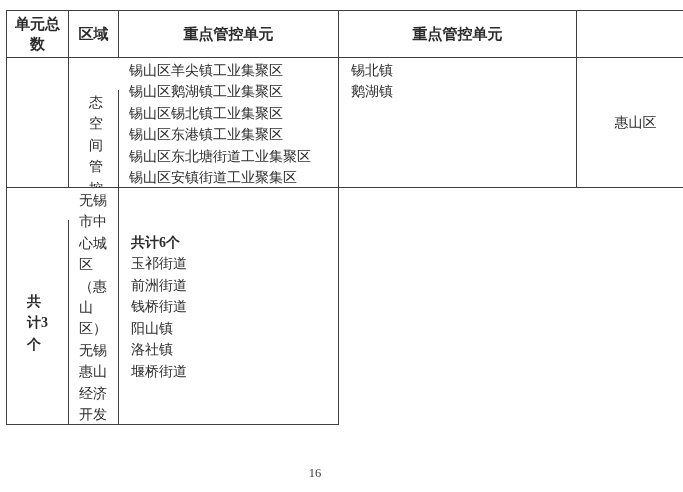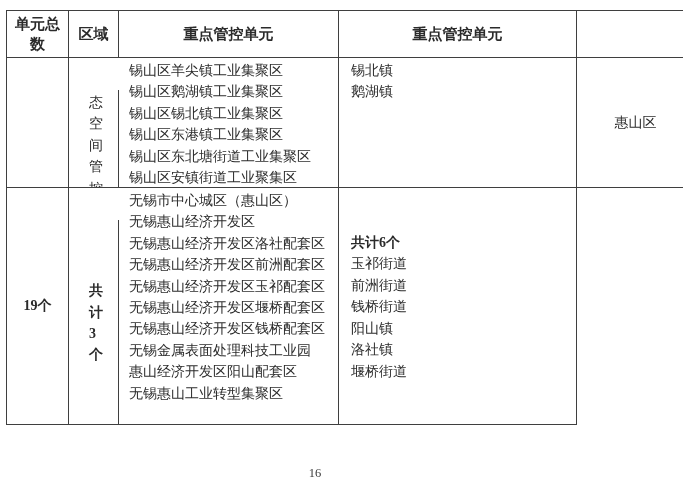--- a/index.html
+++ b/index.html
@@ -108,23 +108,20 @@
 锡山区安镇街道工业聚集区</div>
   </div>
   <div class="cell pad-general">
     <div class="list">锡北镇
 鹅湖镇</div>
   </div>
 
   <div class="cell center-both">
     <span>惠山区</span>
   </div>
-  <div class="cell center-both bold">
-    <span>19个</span>
-  </div>
   <div class="cell center-v pad-priority">
     <div class="bold">共计3个</div>
   </div>
   <div class="cell pad-key">
     <div class="list">无锡市中心城区（惠山区）
 无锡惠山经济开发区
 无锡惠山经济开发区洛社配套区
 无锡惠山经济开发区前洲配套区
 无锡惠山经济开发区玉祁配套区
 无锡惠山经济开发区堰桥配套区

